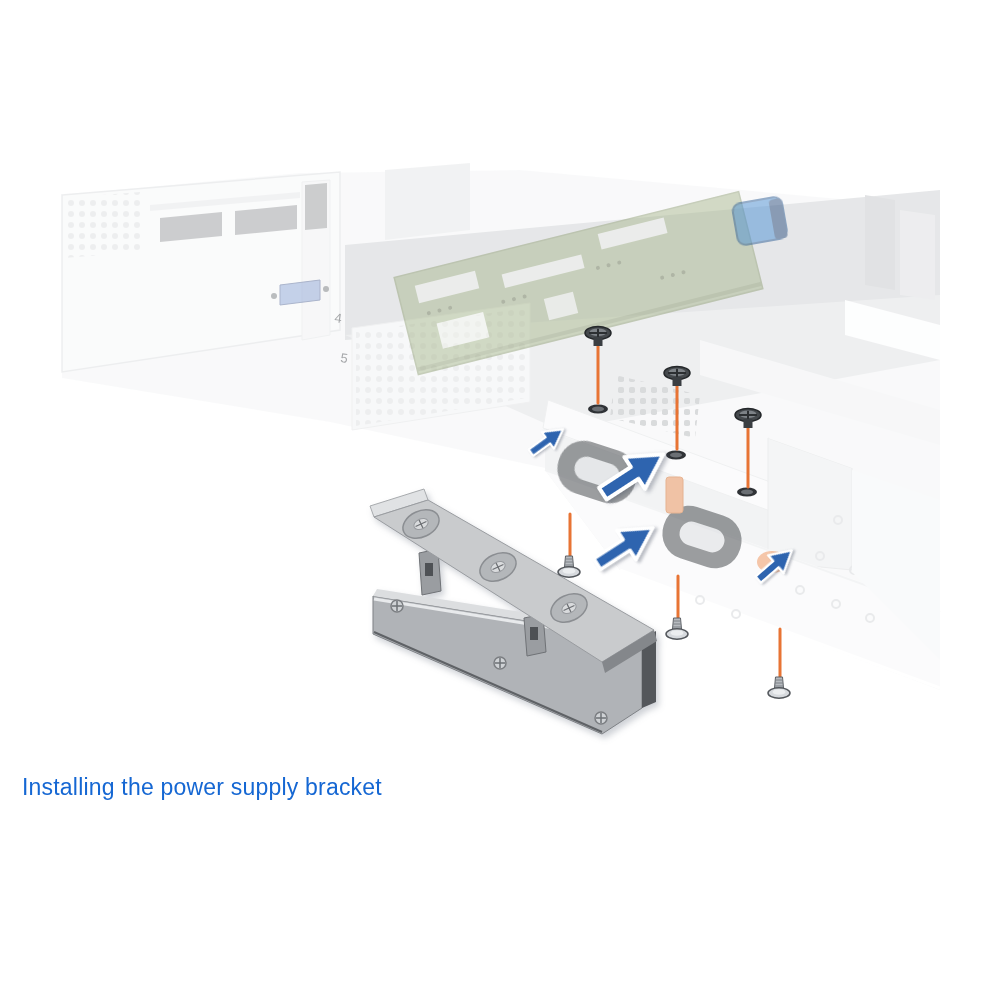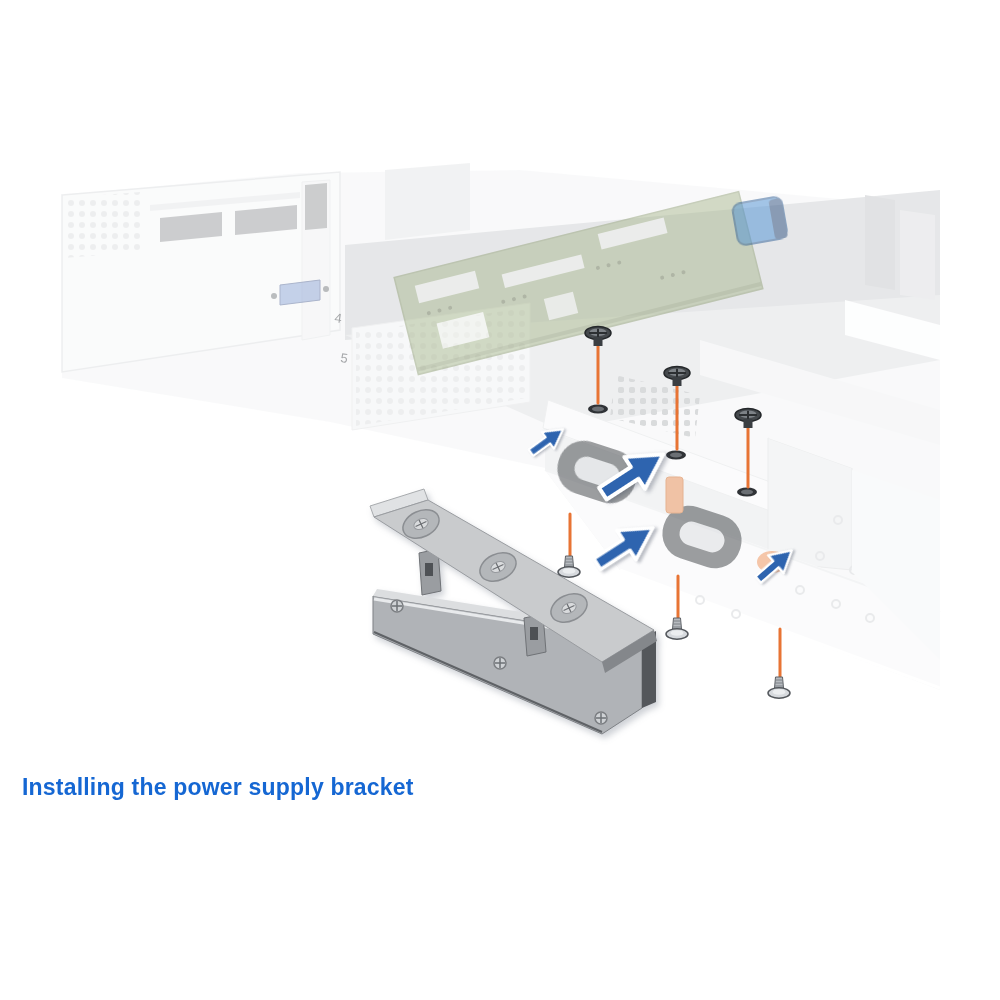--- a/index.html
+++ b/index.html
@@ -1,19 +1,19 @@
 <!DOCTYPE html>
 <html><head>
 <meta charset="utf-8">
 <style>
   html,body{margin:0;padding:0;background:#ffffff;}
   .stage{position:relative;width:1000px;height:1000px;background:#ffffff;overflow:hidden;
          font-family:"Liberation Sans",sans-serif;}
   .stage svg{position:absolute;left:0;top:0;}
-  .caption{position:absolute;left:22px;top:774px;font-size:23px;font-weight:bold;
+  .caption{position:absolute;left:22px;top:774px;font-size:23px;font-weight:normal;
            letter-spacing:.2px;color:#1567d3;}
   .screwline{stroke:#e87434;stroke-width:3;stroke-linecap:round;}
   .arrow{stroke:#ffffff;stroke-width:4;stroke-linejoin:round;
          filter:drop-shadow(2px 3px 2px rgba(60,70,90,.35));}
   .bracket{filter:drop-shadow(3px 4px 3px rgba(60,70,90,.25));}
 </style>
 </head>
 <body>
 
 <div class="stage">

